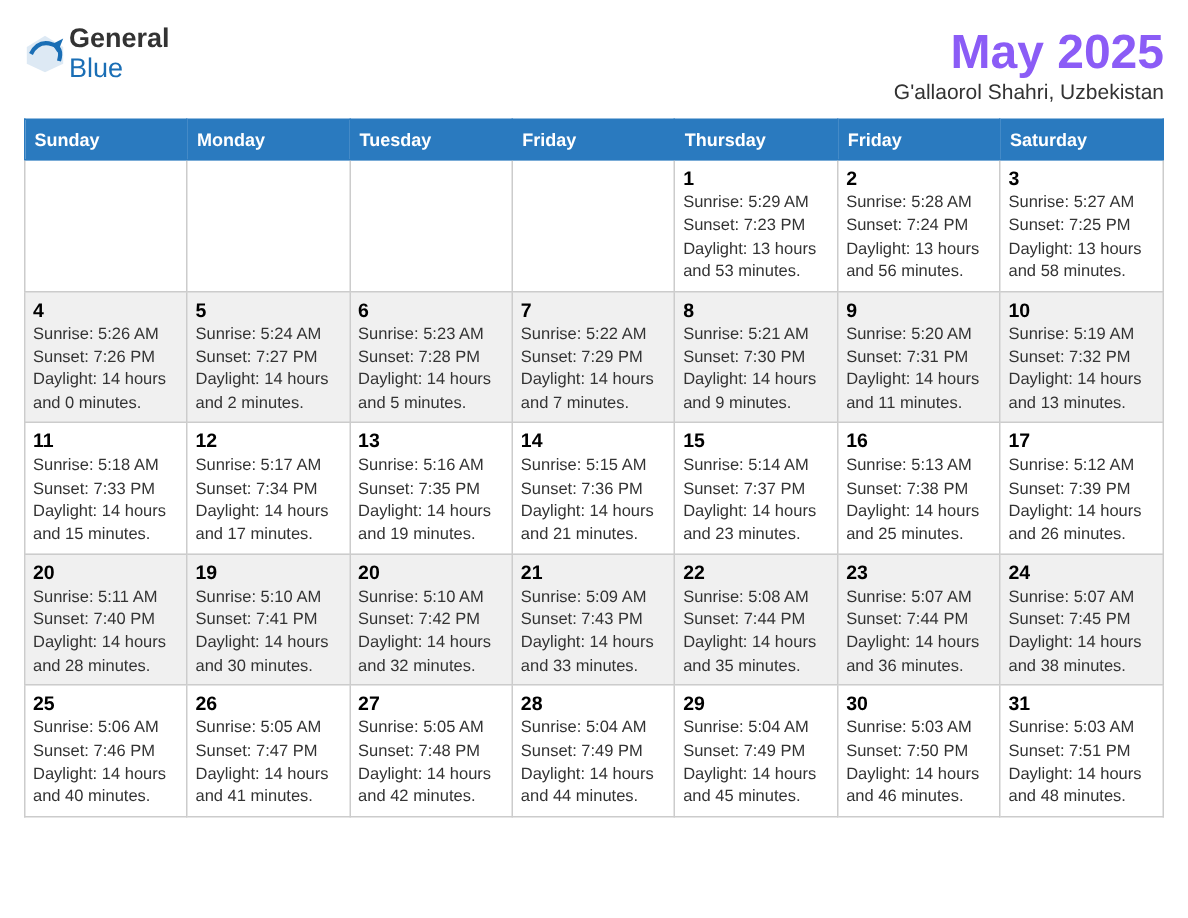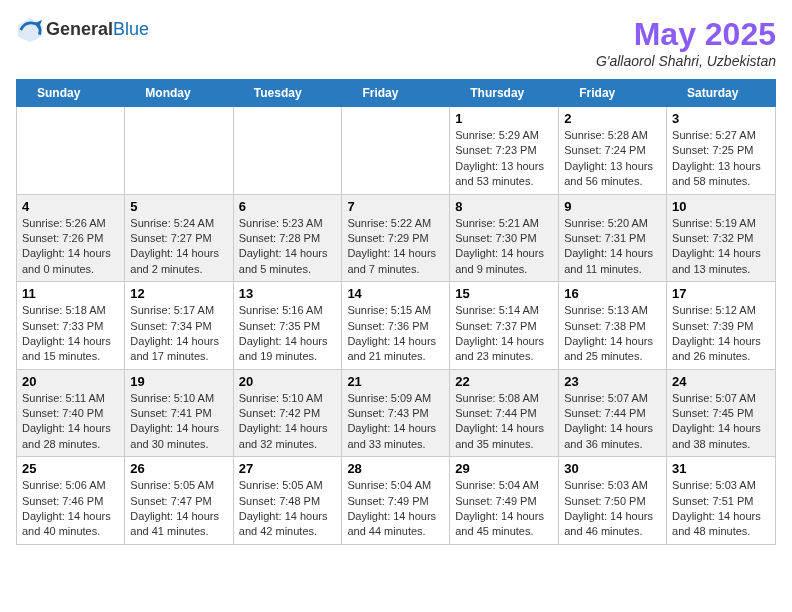--- a/index.html
+++ b/index.html
@@ -15,21 +15,21 @@
       justify-content: space-between;
       align-items: flex-start;
       margin-bottom: 10px;
     }
     .logo {
       display: flex;
       align-items: center;
     }
     .logo-text {
       display: flex;
-      flex-direction: row;
+      flex-direction: column;
       line-height: 1.1;
     }
     .logo-general {
       font-size: 18px;
       font-weight: bold;
       color: #333;
     }
     .logo-blue {
       font-size: 18px;
       font-weight: normal;
@@ -45,32 +45,31 @@
     }
     .month-title {
       font-size: 32px;
       font-weight: bold;
       color: #8b5cf6;
       text-align: right;
     }
     .location {
       font-size: 14px;
       color: #333;
-      font-style: italic;
     }
     table {
       width: 100%;
       border-collapse: collapse;
       font-size: 11px;
     }
     thead tr th {
       background-color: #2a7abf;
       color: #fff;
       text-align: left;
-      padding: 6px 20px;
+      padding: 6px 6px;
       font-size: 12px;
       font-weight: bold;
       border: 1px solid #2a7abf;
     }
     tbody tr td {
       border: 1px solid #ccc;
       vertical-align: top;
       padding: 4px 5px;
       width: 110px;
       min-height: 80px;

